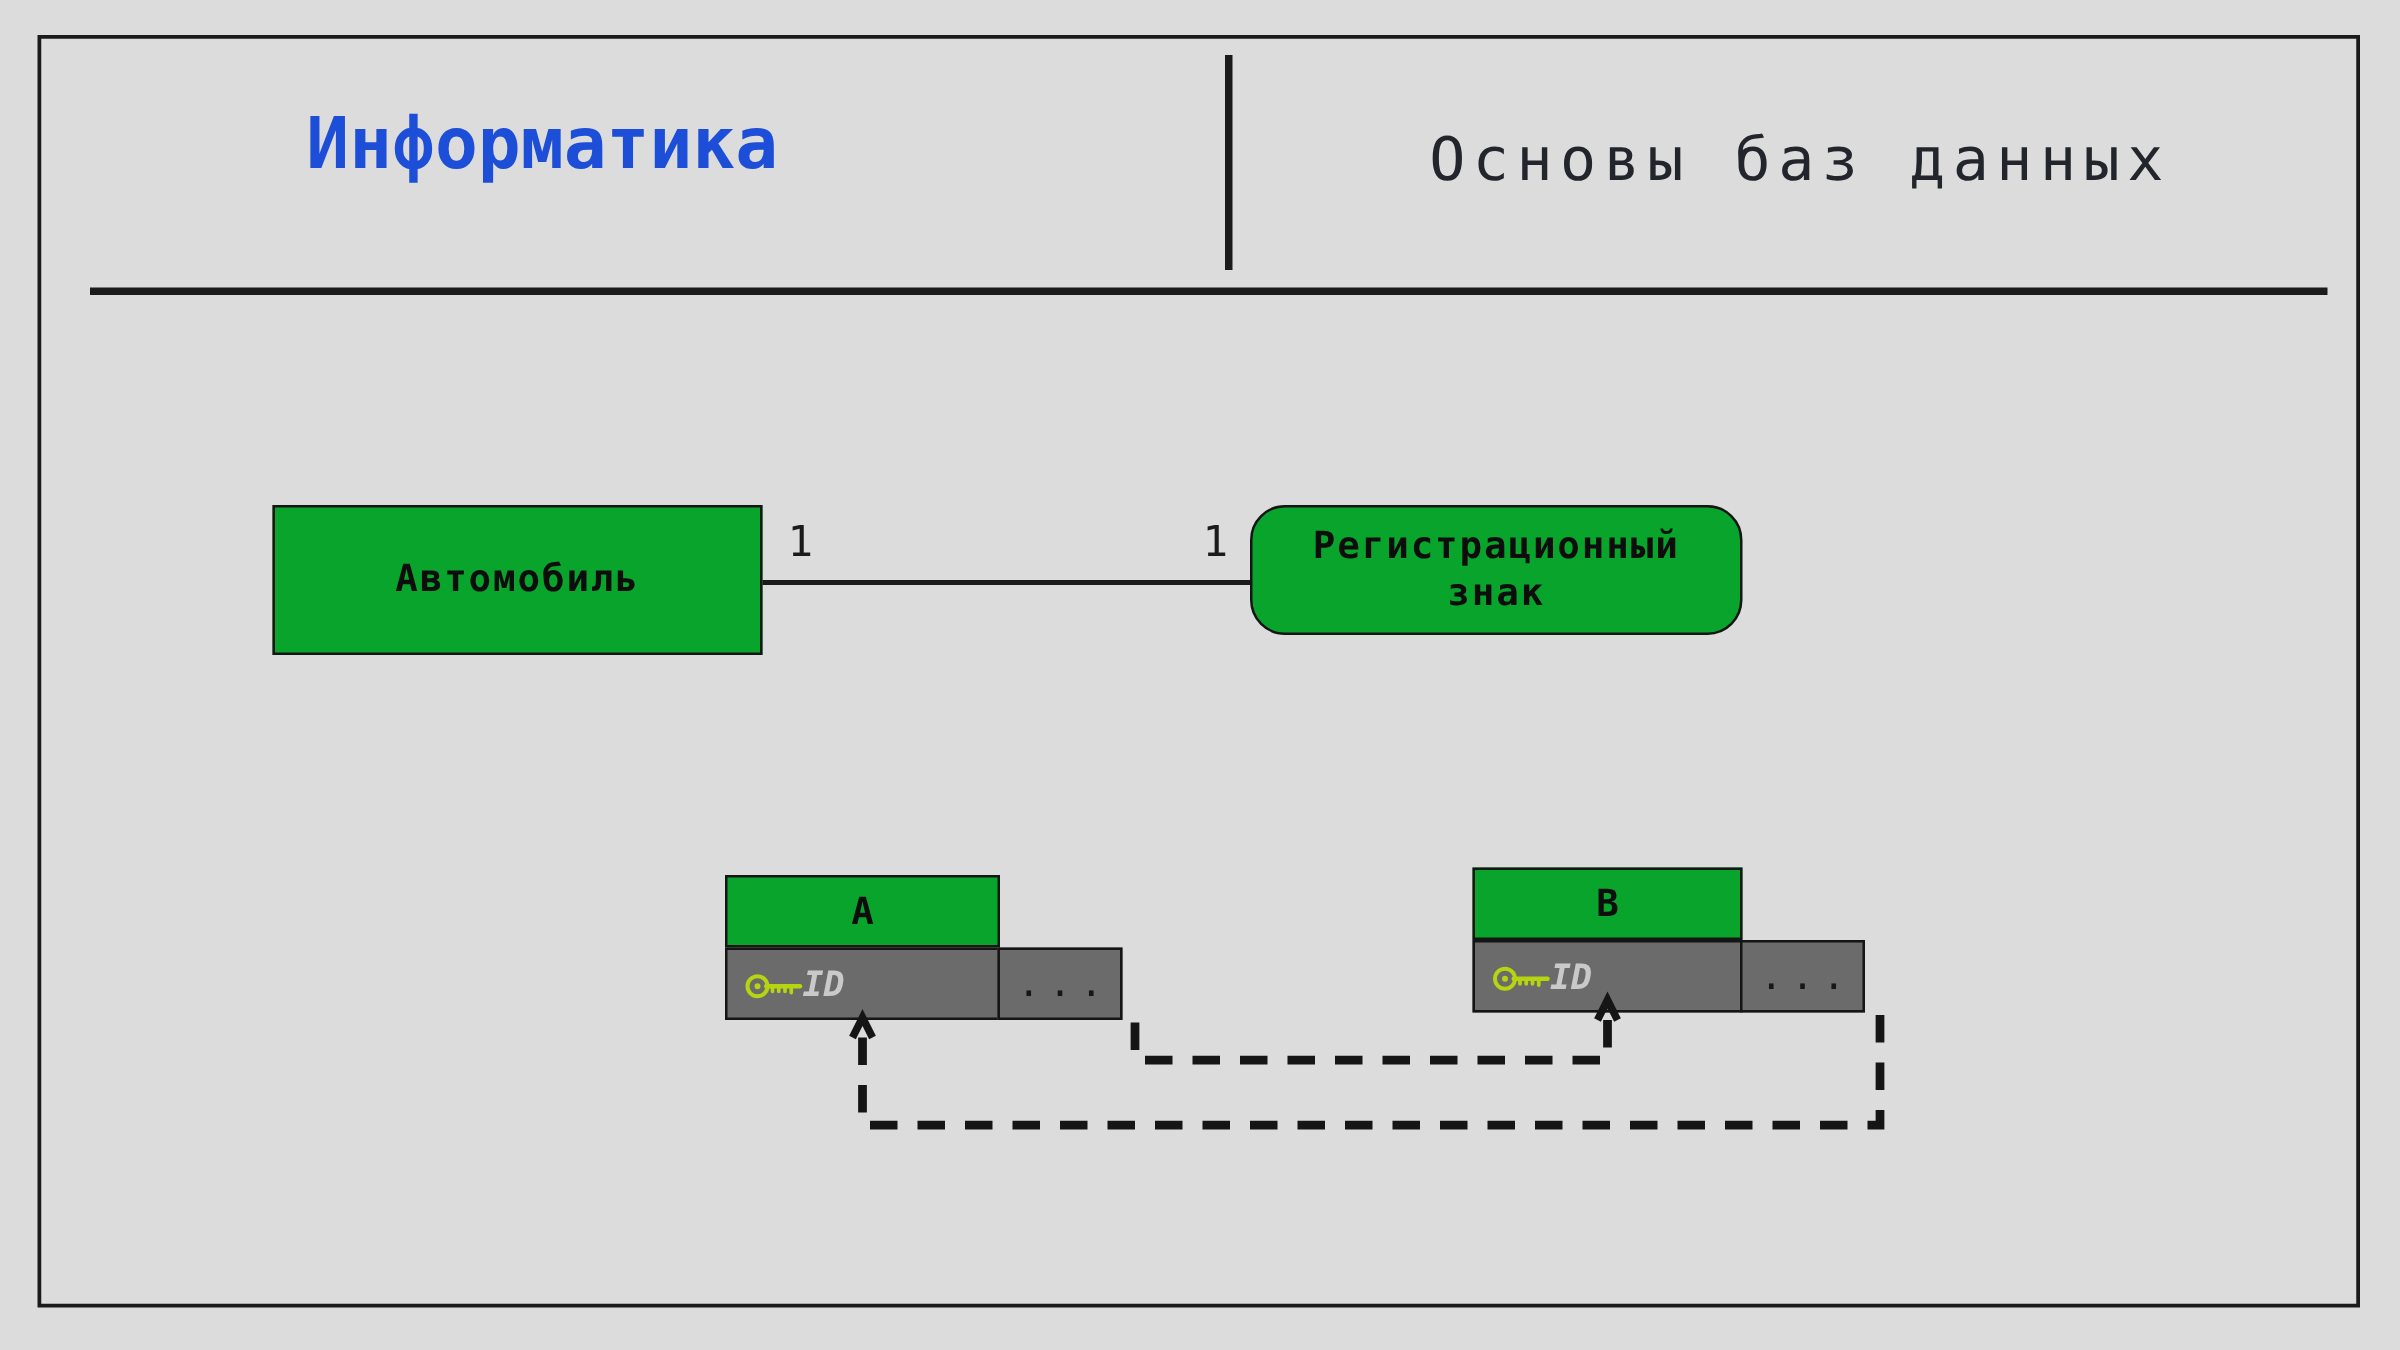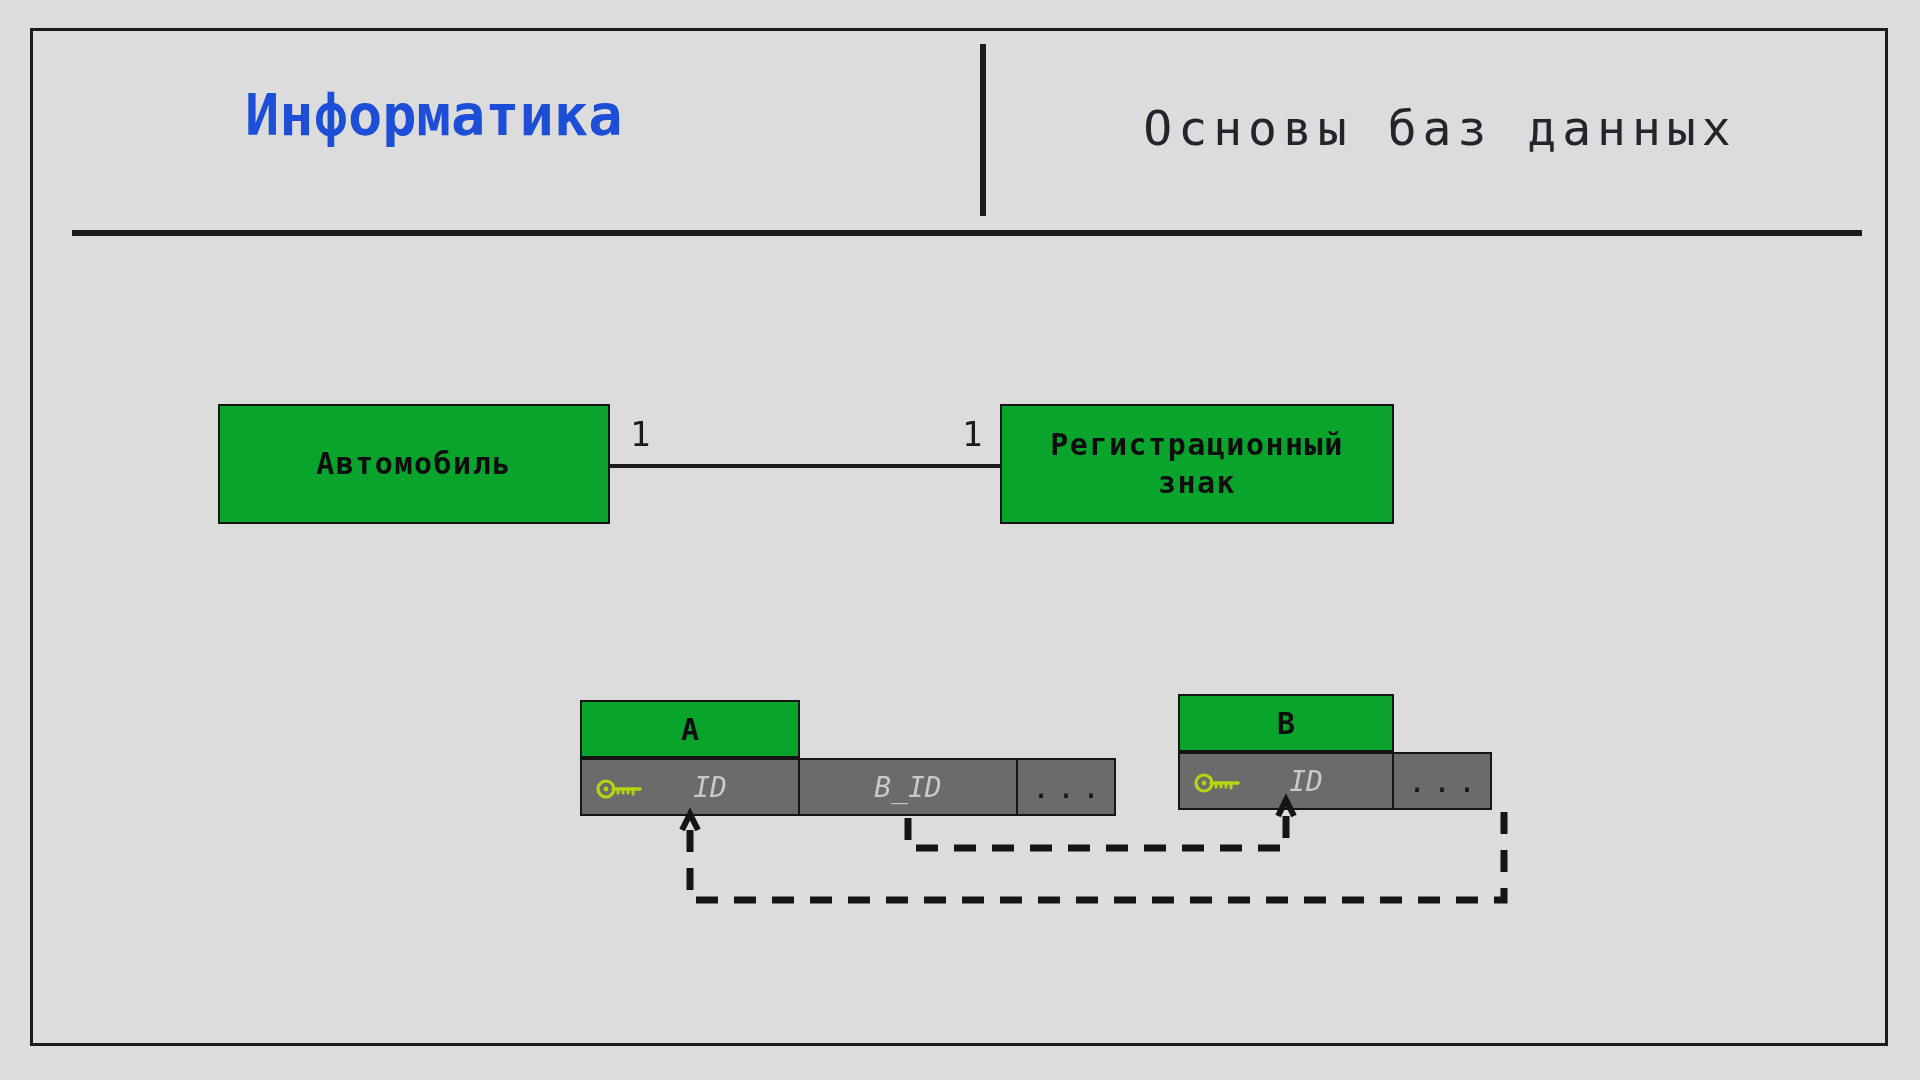--- a/index.html
+++ b/index.html
@@ -90,21 +90,22 @@
   #entity-car {
     left: 218px;
     top: 404px;
     width: 392px;
     height: 120px;
   }
   #entity-plate {
     left: 1000px;
     top: 404px;
     width: 394px;
-    height: 120px;
+    height: 104px;
+    border-radius: 28px;
   }
   .rel-line {
     position: absolute;
     left: 610px;
     top: 464px;
     width: 390px;
     height: 4px;
     background: #1b1b1b;
   }
   .card {
@@ -147,21 +148,21 @@
     display: flex;
     align-items: center;
     justify-content: center;
     font-family: "DejaVu Sans Mono", monospace;
     font-style: italic;
     font-size: 28px;
     color: #c9c9c9;
     position: relative;
   }
   .cell:first-child { margin-left: 0; }
-  .cell.pk { justify-content: center; padding-left: 40px; }
+  .cell.pk { justify-content: flex-start; padding-left: 60px; font-weight: bold; }
   .key-icon {
     position: absolute;
     left: 14px;
     top: 50%;
     transform: translateY(-50%);
     width: 48px;
     height: 24px;
   }
   .dots {
     letter-spacing: 7px;
@@ -215,21 +216,20 @@
         <span class="key-icon">
           <svg viewBox="0 0 48 24" width="48" height="24" aria-hidden="true">
             <circle cx="10" cy="12" r="8" fill="none" stroke="#b6d411" stroke-width="3.2"></circle>
             <circle cx="10" cy="12" r="2.4" fill="#b6d411"></circle>
             <path d="M17 12 H44" stroke="#b6d411" stroke-width="3.6" stroke-linecap="round"></path>
             <path d="M22 12 v4 M27 12 v4 M32 12 v4 M37 12 v5" stroke="#b6d411" stroke-width="3" stroke-linecap="round"></path>
           </svg>
         </span>
         <span>ID</span>
       </div>
-      <div class="cell" style="width:220px; height:58px;">B_ID</div>
       <div class="cell dots" style="width:100px; height:58px;">...</div>
     </div>
   </div>
 
   <div class="tbl" id="tbl-b" style="left:1178px; top:694px;">
     <div class="tbl-head" style="width:216px; height:58px;">B</div>
     <div class="tbl-row" style="left:0; top:58px;">
       <div class="cell pk" style="width:216px; height:58px;">
         <span class="key-icon">
           <svg viewBox="0 0 48 24" width="48" height="24" aria-hidden="true">

